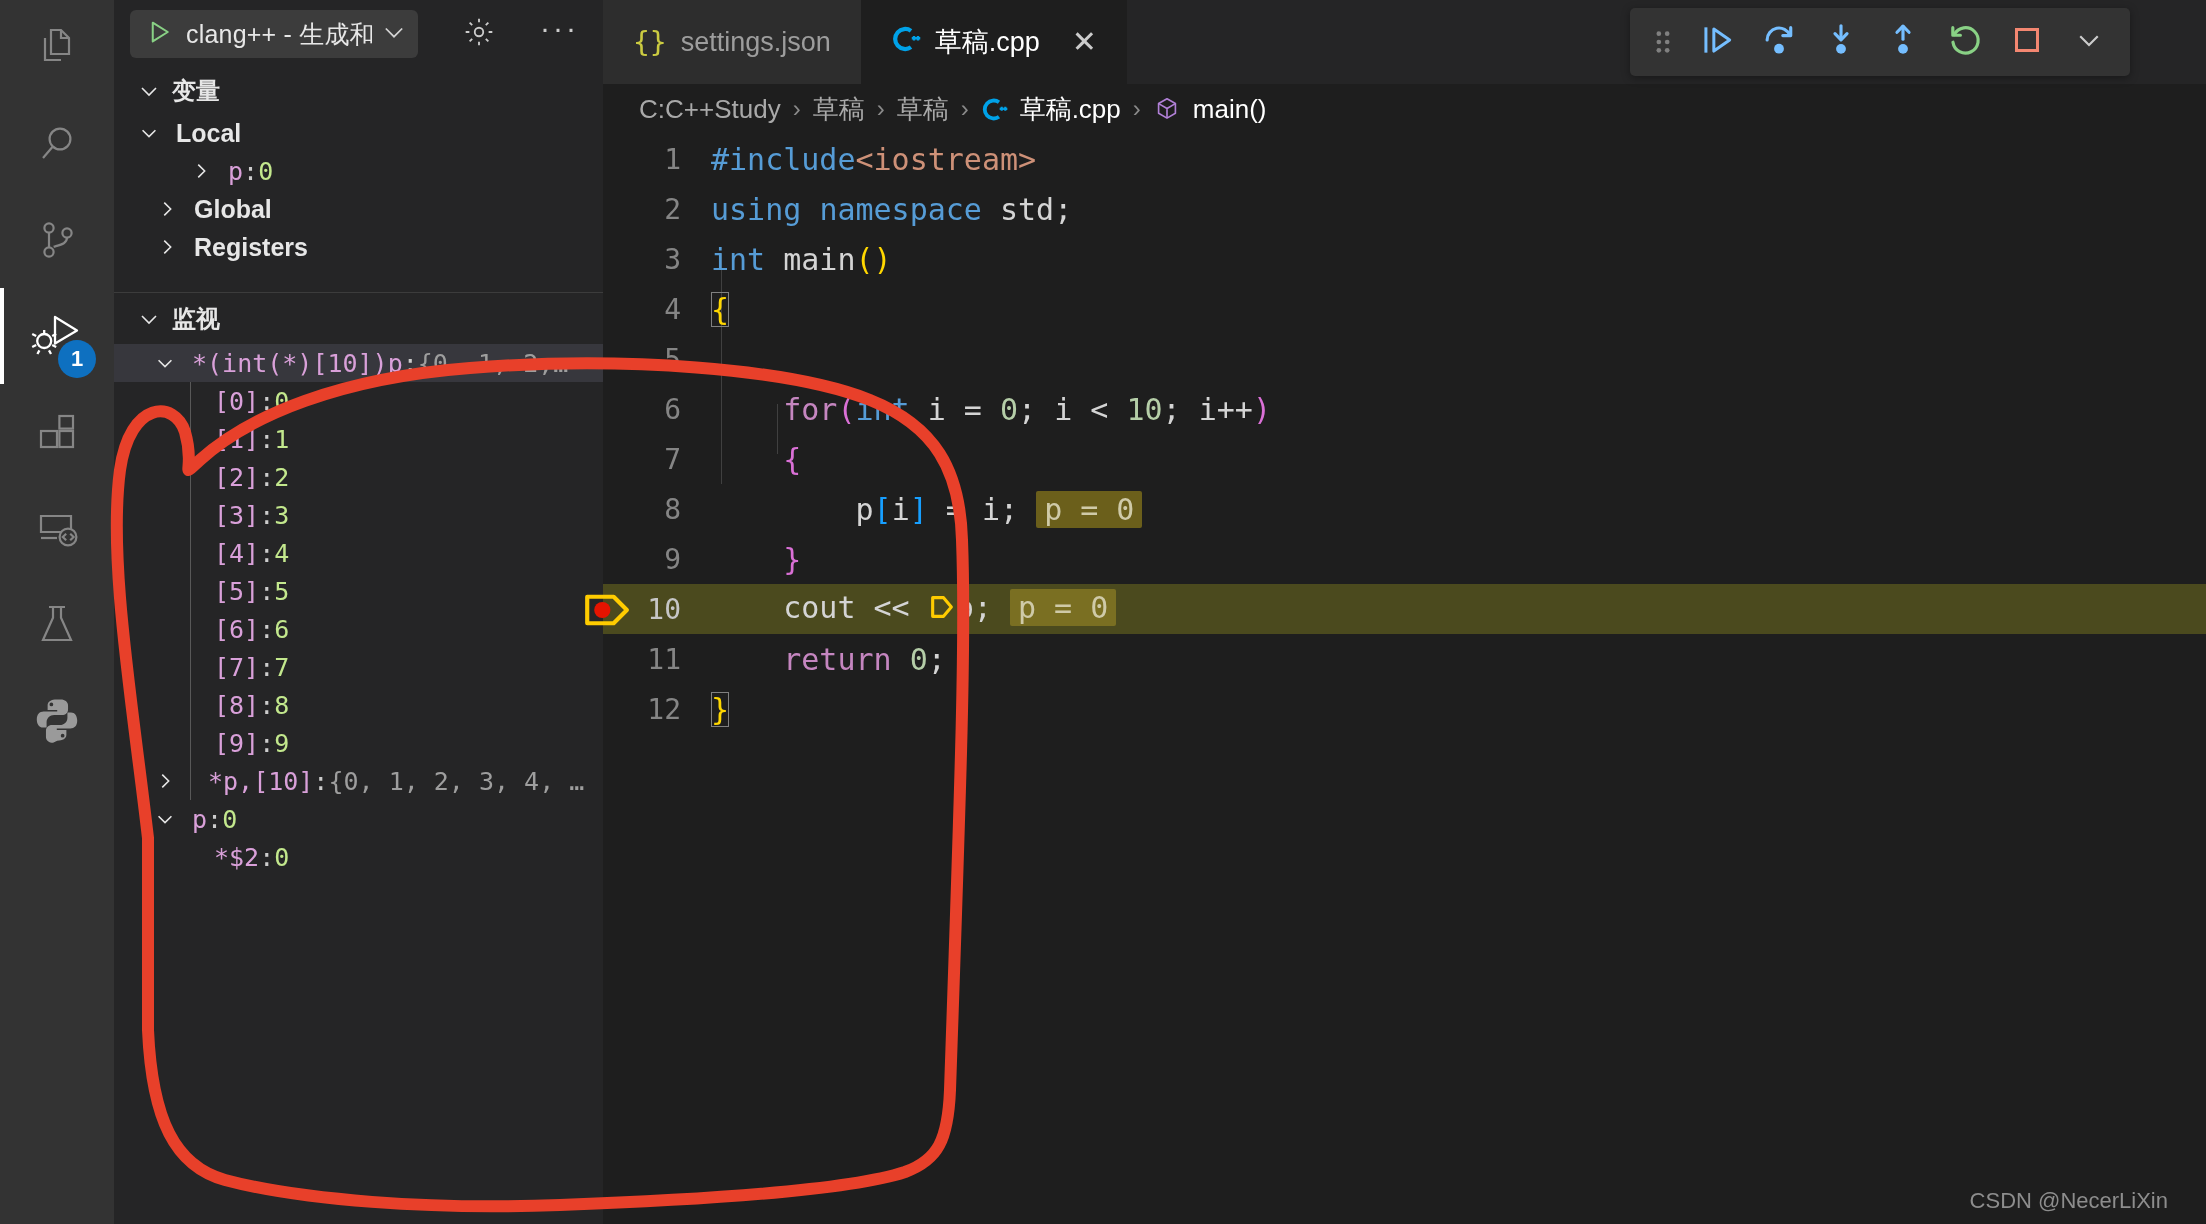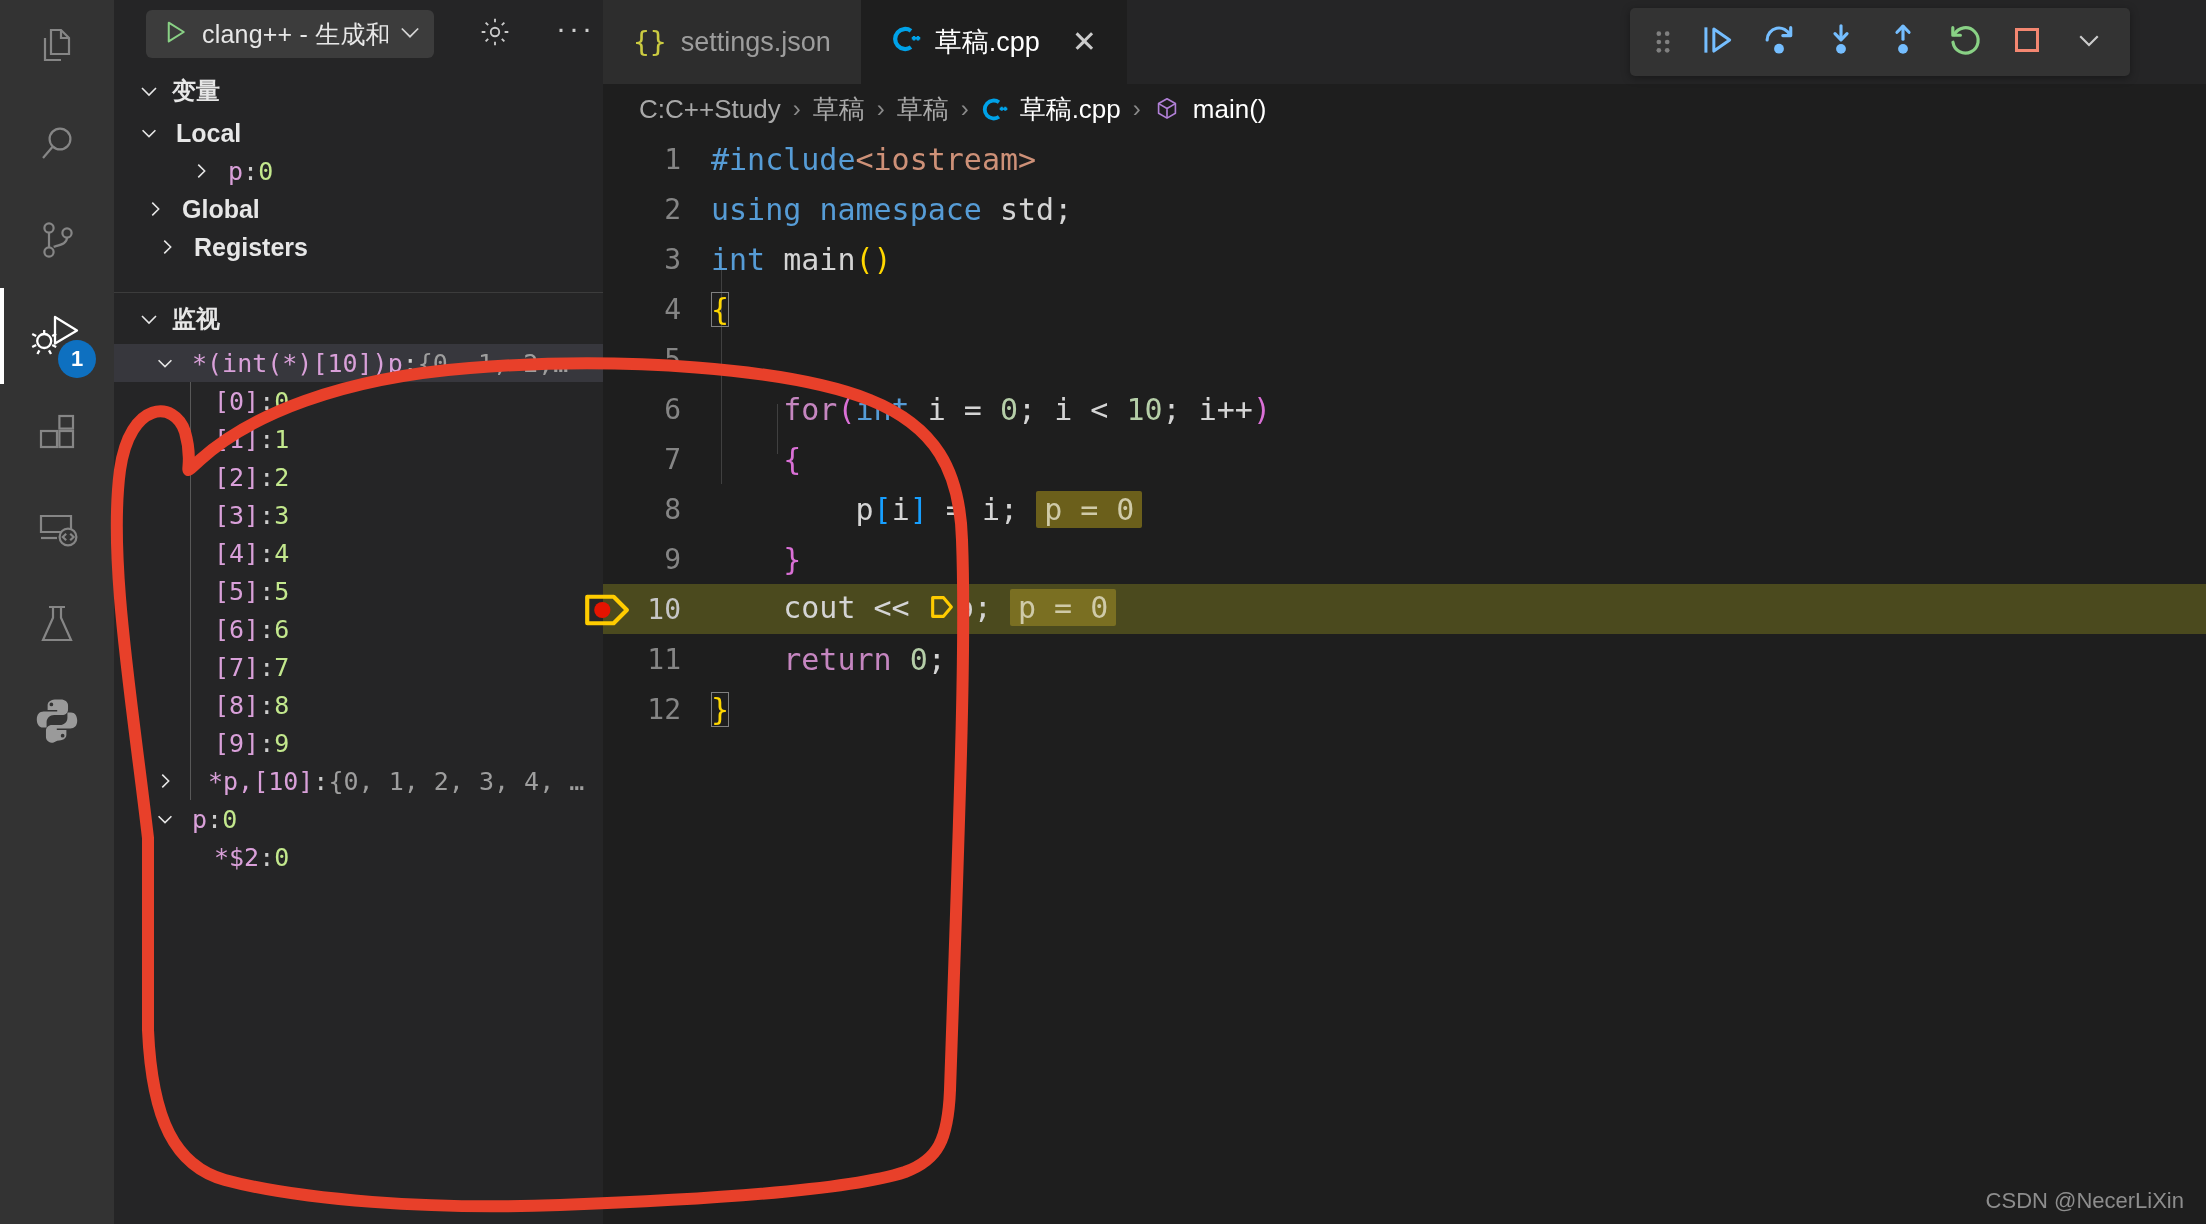--- a/index.html
+++ b/index.html
@@ -33,21 +33,21 @@
     display: flex; align-items: center; justify-content: center;
     padding: 0 6px;
   }
 
   
   .sidebar {
     position: absolute; left: 114px; top: 0; width: 489px; height: 1224px;
     background: #252526;
   }
   .debug-toolbar-row {
-    height: 68px; display: flex; align-items: center; padding-left: 32px; gap: 16px;
+    height: 68px; display: flex; align-items: center; padding-left: 16px; gap: 16px;
   }
   .config-pill {
     height: 48px; background: #3c3c3c; border-radius: 6px;
     display: flex; align-items: center; padding: 0 10px 0 14px; gap: 12px;
     max-width: 288px;
   }
   .config-pill .play { flex: 0 0 auto; }
   .config-label {
     color: #e7e7e7; font-size: 25px; white-space: nowrap; overflow: hidden;
     letter-spacing: .2px;
@@ -136,21 +136,21 @@
   .inline-val {
     background: #6b5f1b; color: #cfcaa8; padding: 1px 8px; border-radius: 2px;
   }
   .inline-val.on-hl { background: #7a6f22; }
   .ind-line {
     position: absolute; width: 1px; background: #404040; top: 0; bottom: 0;
   }
   .brace-box { outline: 1px solid #808080; outline-offset: -1px; }
 
   .watermark {
-    position: absolute; right: 22px; bottom: 10px;
+    position: absolute; right: 38px; bottom: 10px;
     color: #8d8d8d; font-size: 22px; font-family: "Liberation Sans", sans-serif;
   }
   .annotation { position: absolute; left: 0; top: 0; pointer-events: none; z-index: 40; }
 </style>
 </head>
 <body>
 
 <div id="app">
 
   <div class="activitybar">
@@ -285,21 +285,21 @@
       <div class="row" style="padding-left:72px">
         <span class="tw">
           <svg width="22" height="22" viewBox="0 0 24 24" fill="none" stroke="#e7e7e7" stroke-width="1.7">
               <path d="M9 5l7 7-7 7"></path>
             </svg>
         </span>
         <span class="vname" style="margin-left:12px">p</span>
         <span class="vsep">: </span>
         <span class="vval">0</span>
       </div>
-      <div class="row" style="padding-left:26px">
+      <div class="row" style="padding-left:38px">
         <span class="tw">
           <svg width="22" height="22" viewBox="0 0 24 24" fill="none" stroke="#e7e7e7" stroke-width="1.7">
               <path d="M9 5l7 7-7 7"></path>
             </svg>
         </span>
         <span class="bold-label" style="margin-left:12px">Global</span>
       </div>
       <div class="row" style="padding-left:38px">
         <span class="tw">
           <svg width="22" height="22" viewBox="0 0 24 24" fill="none" stroke="#e7e7e7" stroke-width="1.7">

